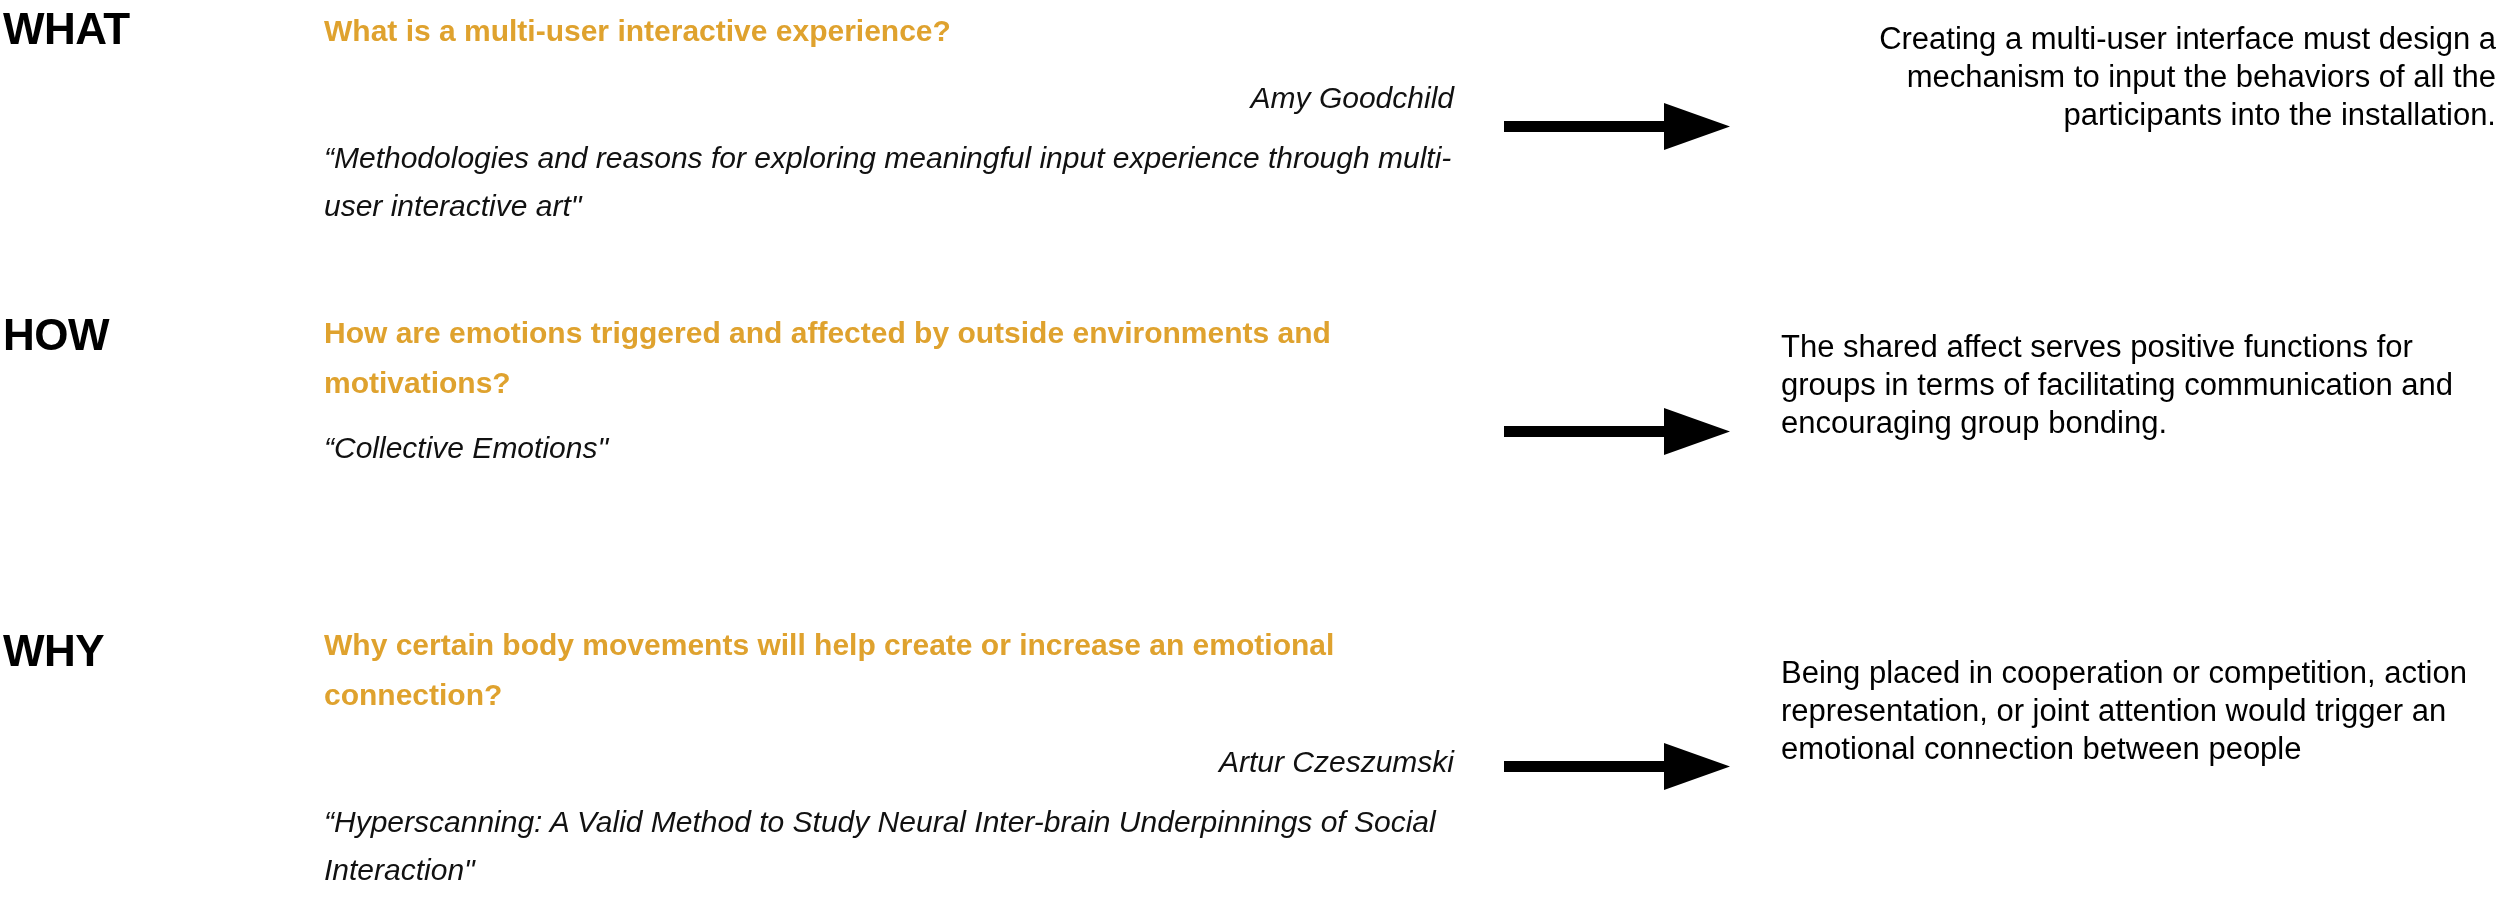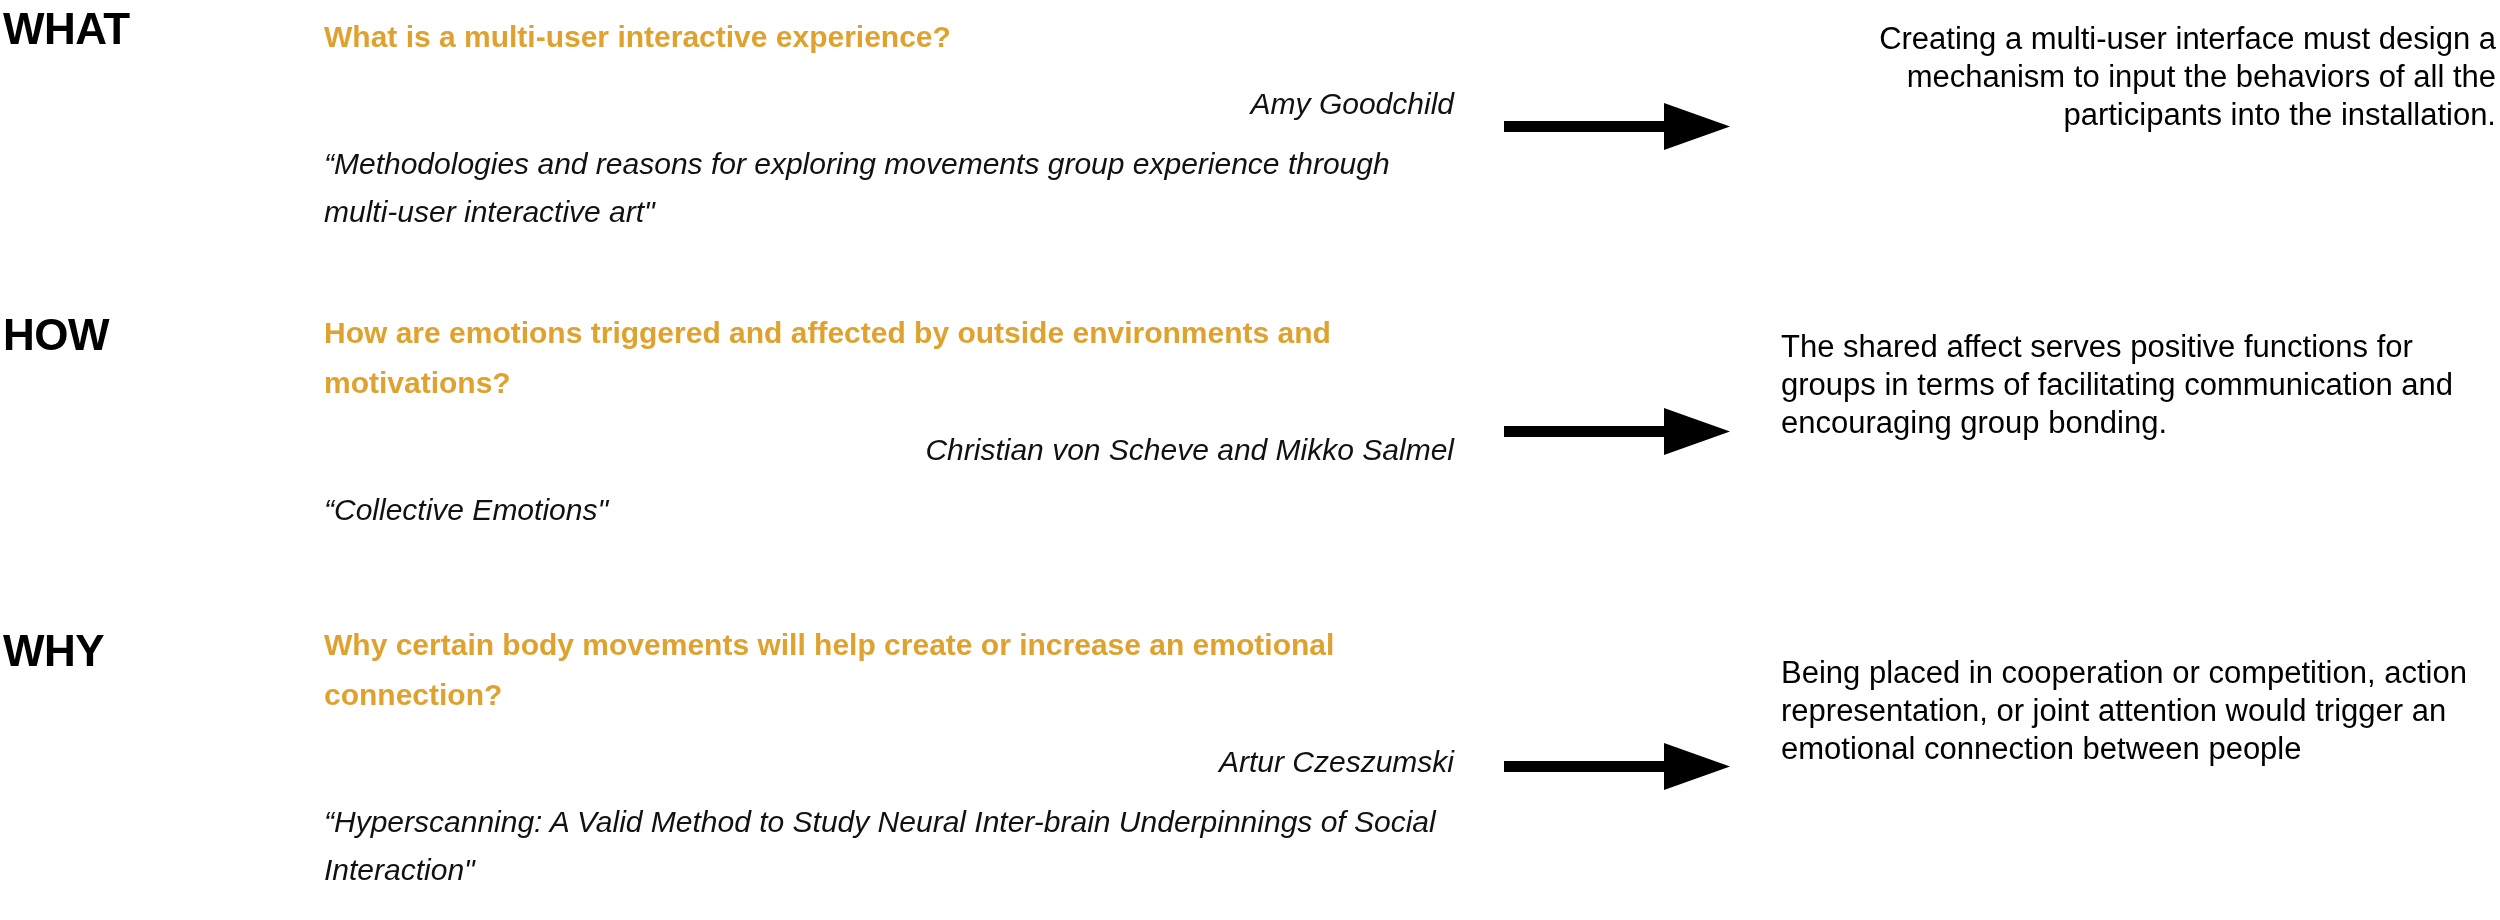--- a/index.html
+++ b/index.html
@@ -48,21 +48,21 @@
   .row-what .keyword { top: 6px; }
   .row-how  .keyword { top: 20px; }
   .row-why  .keyword { top: 30px; }
 
   
   .mid {
     position: absolute;
     left: 324px;
     width: 1130px;
   }
-  .row-what .mid { top: 12px; }
+  .row-what .mid { top: 6px; }
   .row-how  .mid { top: 16px; }
   .row-why  .mid { top: 22px; }
 
   .question {
     font-family: "Liberation Sans", sans-serif;
     font-weight: bold;
     font-size: 30px;
     line-height: 50px;
     color: #DFA22E;
     margin: 0 0 0 0;
@@ -122,39 +122,38 @@
 <body>
 
 <div class="board">
 
   <div class="row row-what">
     <div class="keyword">WHAT</div>
 
     <div class="mid">
       <div class="question">What is a multi-user interactive experience?</div>
       <div class="author">Amy Goodchild</div>
-      <div class="citation">“Methodologies and reasons for exploring movements group experience through multi-user interactive art"</div>
+      <div class="citation">“Methodologies and reasons for exploring meaningful input experience through multi-user interactive art"</div>
     </div>
 
     <div class="arrow">
       <svg width="226" height="54" viewBox="0 0 226 54" aria-hidden="true">
         <rect x="0" y="21" width="168" height="11" fill="#000000"></rect>
         <polygon points="160,3 226,26.5 160,50" fill="#000000"></polygon>
       </svg>
     </div>
 
     <div class="right">Creating a multi-user interface must design a mechanism to input the behaviors of all the participants into the installation.</div>
   </div>
 
   <div class="row row-how">
     <div class="keyword">HOW</div>
 
     <div class="mid">
       <div class="question">How are emotions triggered and affected by outside environments and motivations?</div>
-      <div class="author">Christian von Scheve and Mikko Salmel</div>
       <div class="citation">“Collective Emotions"</div>
     </div>
 
     <div class="arrow">
       <svg width="226" height="54" viewBox="0 0 226 54" aria-hidden="true">
         <rect x="0" y="21" width="168" height="11" fill="#000000"></rect>
         <polygon points="160,3 226,26.5 160,50" fill="#000000"></polygon>
       </svg>
     </div>
 

